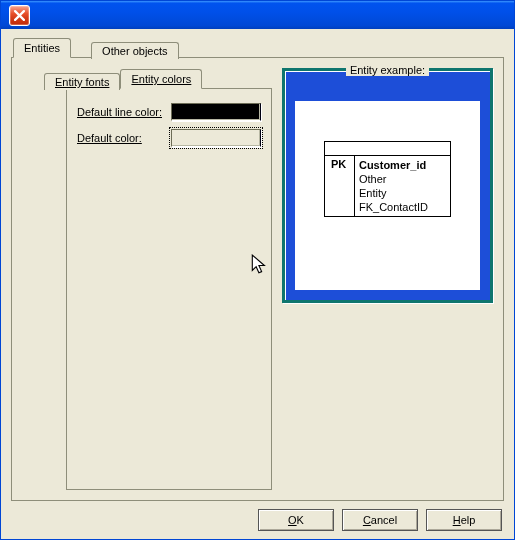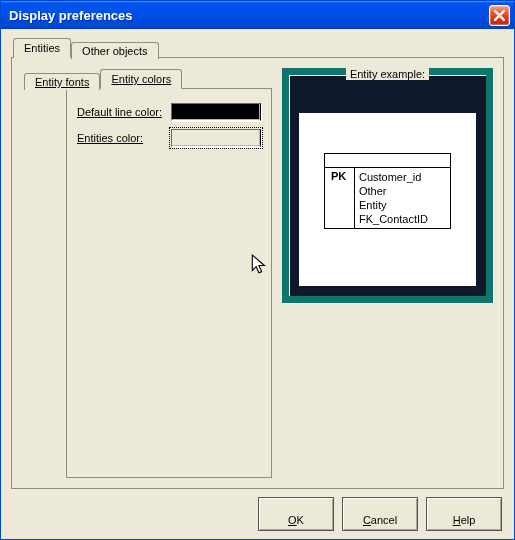--- a/index.html
+++ b/index.html
@@ -63,21 +63,21 @@
     border-top-left-radius: 3px;
     border-top-right-radius: 3px;
     position: relative;
     top: 1px;
     cursor: pointer;
   }
   .tab.inactive {
     background: #ece9d8;
     color: #000;
     top: 2px;
-    padding-top:2px; padding-bottom:2px;
+    padding-top:2px; padding-bottom:2px;margin-left:20px;
   }
   .tab.active {
     background: #ece9d8;
     z-index: 2;
     border-bottom: 1px solid #ece9d8;
   }
   .tabpanel {
     border: 1px solid #8e8e7a;
     flex: 1;
     background: #ece9d8;
@@ -130,46 +130,45 @@
   .swatch.focused {
     outline: 1px dotted #000;
     outline-offset: 1px;
   }
   .rightcol {
     flex: 1;
     display:flex;
     flex-direction:column;
   }
   .groupbox {
-    border: 7px solid #0f766e;
+    border: 3px solid #0f766e;
     box-shadow: inset 1px 1px 0 #fff, 1px 1px 0 #fff;
     position: relative;
     height: 235px;
-    background:#0f172a;
+    background:#1d4ed8;
   }
   .groupbox .legend {
     position:absolute;
     top:-7px;
     left: 0; right:0;
     text-align:center;
     color:#000;
   }
   .groupbox .legend span{
       background:#ece9d8;
       padding: 0 4px;
   }
   .preview {
     position:absolute;
     top: 30px; left: 10px; right: 10px; bottom: 10px;
     background: #fff;
     display:flex;
     align-items:flex-start;
     justify-content:center;
     padding-top: 40px;
-    margin-top: 8px;
   }
   .entity {
     border: 1px solid #000;
     background:#fff;
     font-size: 11px;
   }
   .entity-header {
     border-bottom: 1px solid #000;
     height: 14px;
   }
@@ -178,53 +177,52 @@
   }
   .pk {
     border-right: 1px solid #000;
     padding: 2px 6px;
     font-weight: bold;
     width: 30px;
   }
   .fields {
     padding: 2px 22px 2px 4px;
   }
-  .fields div:first-child { font-weight: normal; }
+  .fields div:first-child { font-weight: bold; }
   .fields div { line-height: 14px; white-space: nowrap;}
   .buttons {
     display:flex;
     justify-content:flex-end;
     gap: 8px;
     padding: 8px 2px 0 0;
   }
   .btn {
     min-width: 76px;
     height: 22px;
     border: 1px solid #555;
     background: #ece9d8;
     box-shadow: inset 1px 1px 0 #fff, inset -1px -1px 0 #aca899;
     cursor: pointer;
     font-family: Tahoma, sans-serif;
     font-size: 11px;
-    padding: 16px;
+    padding: 4px;
   }
   .btn .ul { text-decoration: underline; }
   .cursor {
     position:absolute;
     pointer-events:none;
     left: 250px; top: 225px;
     width: 18px; height: 22px;
   }
 </style>
 </head>
 <body>
 
 <div class="window">
   <div class="titlebar">
-    <span class="title">Display preferences</span>
     <div class="close-btn">
       <svg width="11" height="11" viewBox="0 0 10 10">
           <path d="M1 1 L9 9 M9 1 L1 9" stroke="#fff" stroke-width="2" stroke-linecap="round"></path>
         </svg>
     </div>
   </div>
 
   <div class="client" style="position:relative;">
     <div class="tabs">
       <div class="tab active">Entities</div>
@@ -238,21 +236,21 @@
           <div class="tab active">Entity colors</div>
         </div>
         <div class="subpanel">
           <div class="formrow">
             <label>Default line color:</label>
             <div class="swatch-wrap">
               <div class="swatch" style="background:#000000"></div>
             </div>
           </div>
           <div class="formrow">
-            <label>Entities color:</label>
+            <label>Default color:</label>
             <div class="swatch-wrap">
               <div class="swatch focused" style="background:#ece9d8"></div>
             </div>
           </div>
         </div>
       </div>
 
       <div class="rightcol">
         <div class="groupbox">
           <div class="legend"><span>Entity example:</span></div>

